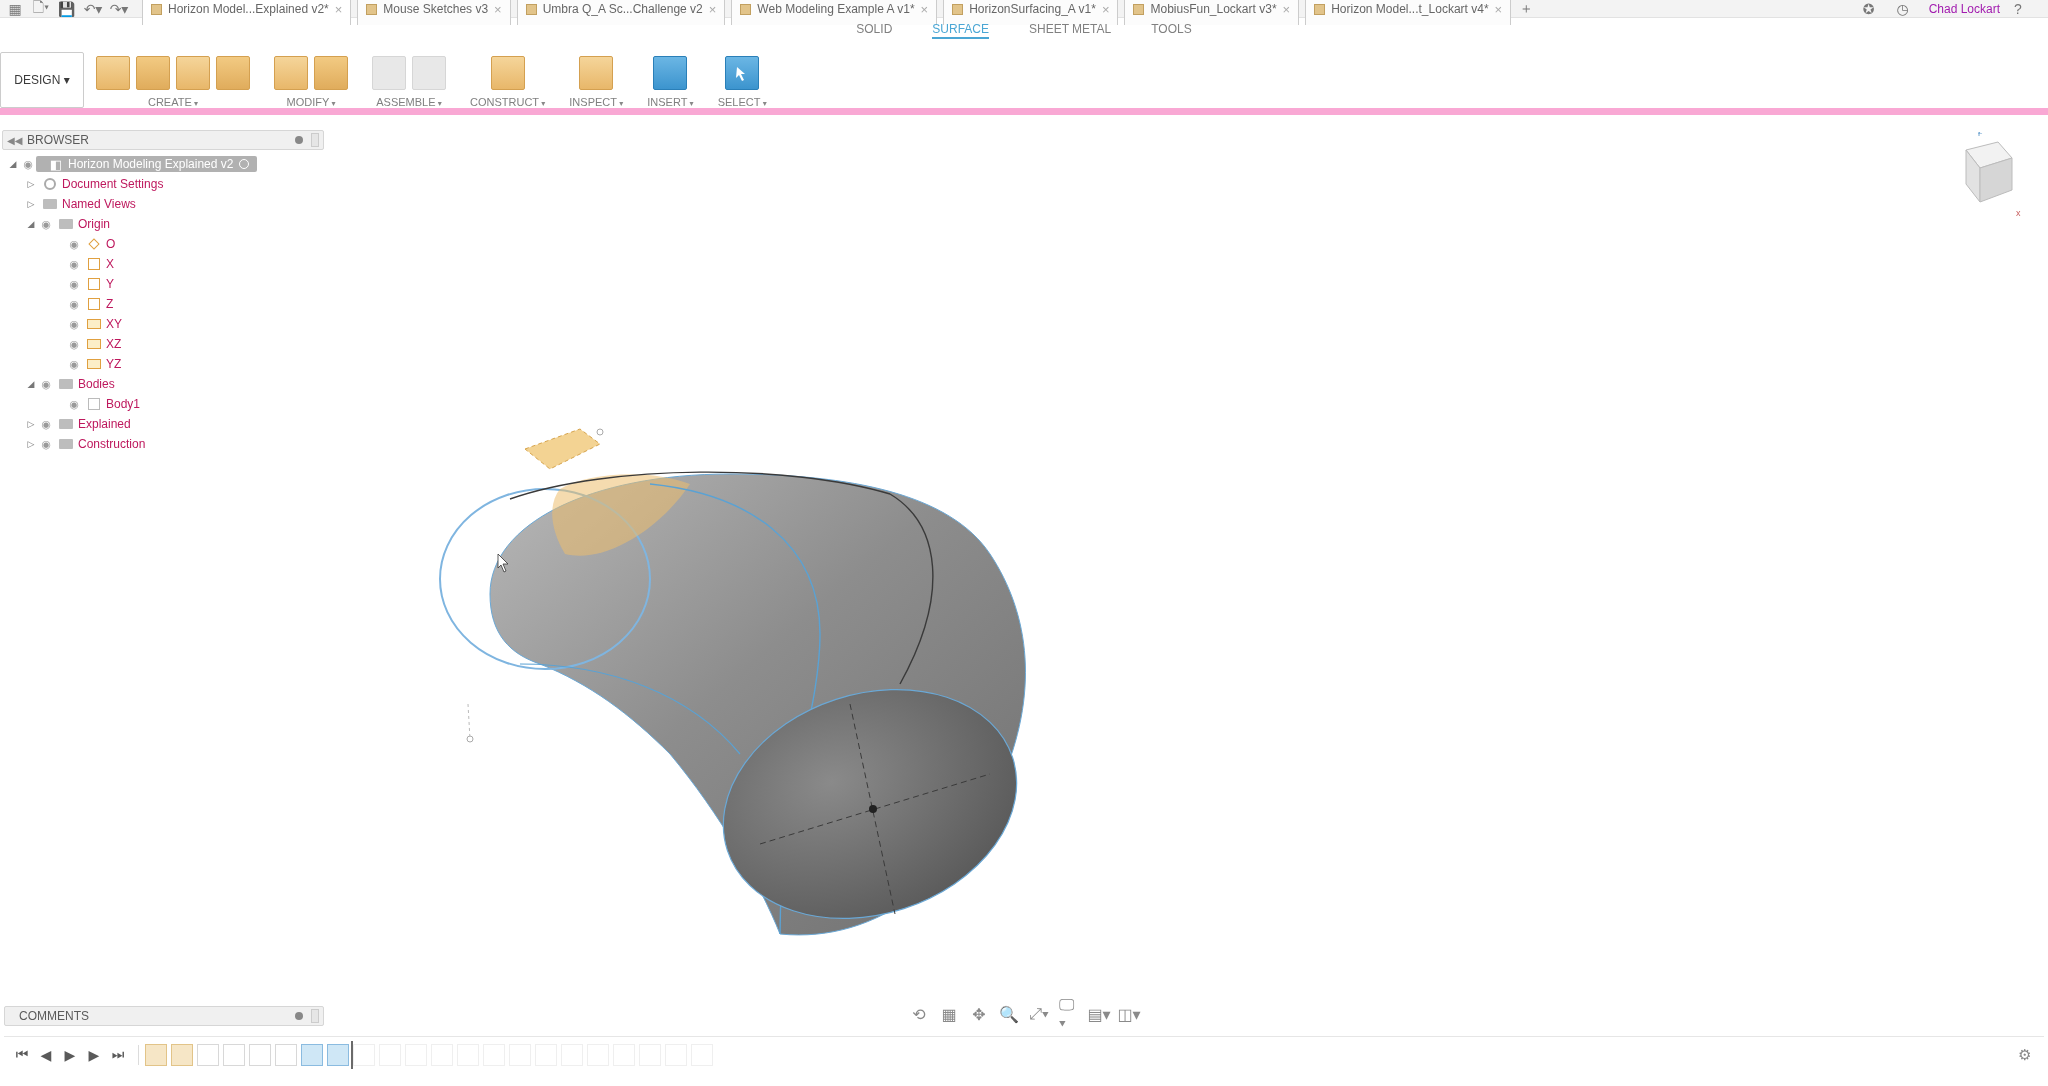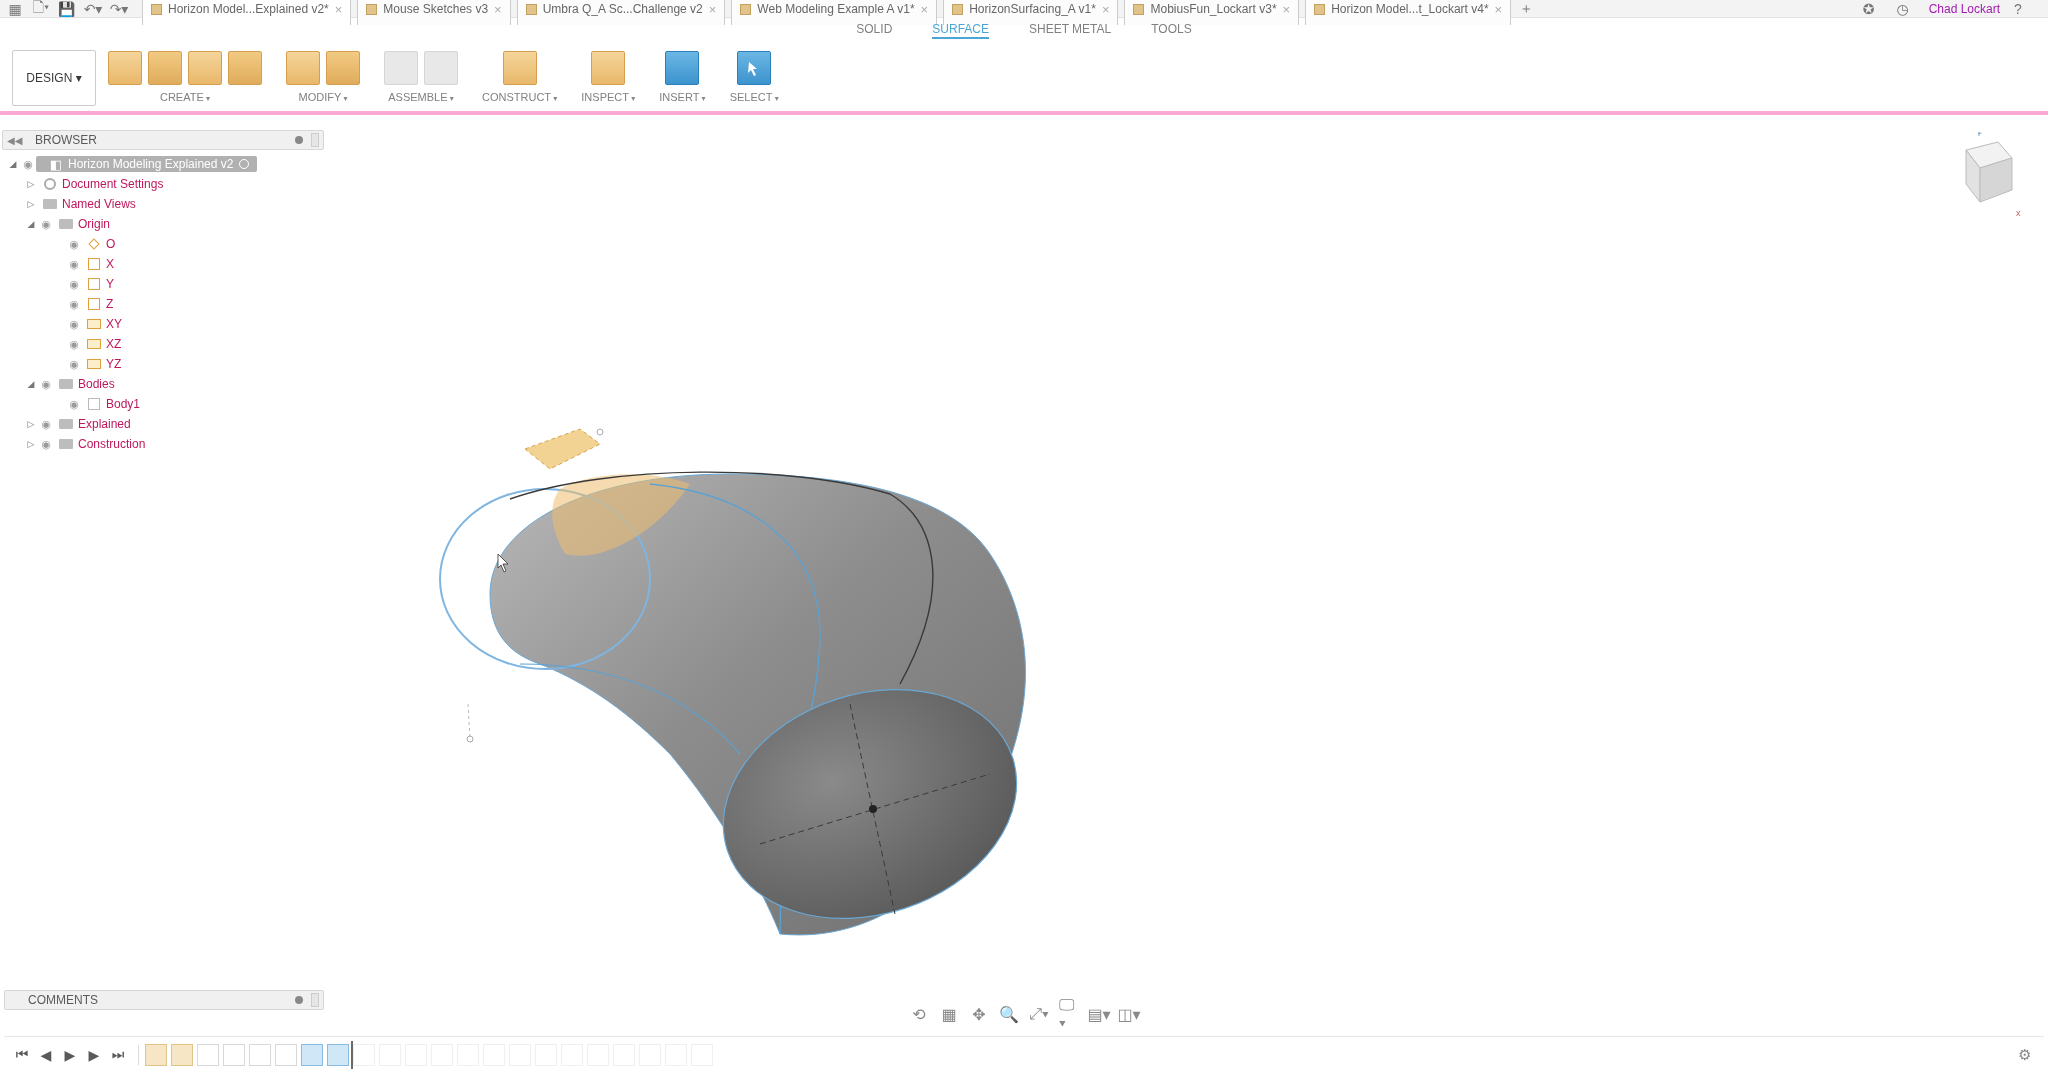--- a/index.html
+++ b/index.html
@@ -15,37 +15,37 @@
   .top-bar .tab .close { margin-left: 6px; color: #aaa; font-size: 13px; }
   .top-bar .right { display: flex; align-items: center; gap: 10px; padding-right: 8px; }
   .top-bar .right .t-icon { width: 16px; }
   .top-bar .right .user { font-size: 12px; color: #a21caf; }
 
   
   .ribbon-tabs { display: flex; justify-content: center; gap: 40px; padding: 4px 0 2px; background: #fff; }
   .ribbon-tabs span { font-size: 12px; color: #808080; cursor: pointer; }
   .ribbon-tabs span.active { color: #4aa6d4; border-bottom: 2px solid #4aa6d4; padding-bottom: 1px; }
 
-  .ribbon-body { height: 74px; background: #fff; border-bottom: 4px solid #f9a8d4; display: flex; align-items: center; padding-left: 12px; }
+  .ribbon-body { height: 74px; background: #fff; border-bottom: 7px solid #f9a8d4; display: flex; align-items: flex-end; }
   .design-btn { width: 84px; height: 56px; border: 1px solid #ccc; border-radius: 2px; margin-top: 4px; display: flex; align-items: center; justify-content: center; font-size: 12px; color: #3a3a3a; cursor: pointer; }
   .rb-group { display: flex; flex-direction: column; align-items: center; margin-top: 2px; padding: 0 12px; border-right: none; }
   .rb-group .icons { display: flex; gap: 6px; align-items: flex-end; }
   .rb-ic { width: 34px; height: 34px; background: #eee; border: 1px solid #d6d6d6; border-radius: 2px; cursor: pointer; display: flex; align-items: center; justify-content: center; }
   .rb-ic.orange { background: linear-gradient(#f5d59a,#e8b76a); border-color: #d4a050; }
   .rb-ic.orange2 { background: linear-gradient(#f2ca82,#e0ac5c); border-color: #d4a050; }
   .rb-ic.gray { background: #e8e8e8; }
   .rb-ic.blue { background: linear-gradient(#6bb6e4,#3c94ce); border-color: #2a7fb8; }
   .rb-group .lbl { font-size: 11px; color: #808080; margin-top: 6px; }
   .rb-group .lbl::after { content: " \25BE"; font-size: 8px; color: #888; }
 
   
   .browser { position: absolute; left: 2px; top: 130px; width: 322px; background: rgba(255,255,255,0.0); font-size: 13px; color: #5a5a5a; }
   .browser-hdr { background: #f0f0f0; border: 1px solid #d6d6d6; border-radius: 2px; height: 20px; display: flex; align-items: center; padding: 0 6px; font-size: 12px; color: #5a5a5a; position: relative; }
   .browser-hdr .coll { position: absolute; left: 4px; font-size: 10px; color: #888; cursor: pointer; }
-  .browser-hdr .lbl { margin-left: 26px; }
+  .browser-hdr .lbl { margin-left: 18px; }
   .browser-hdr .dot { position: absolute; right: 20px; width: 8px; height: 8px; border-radius: 50%; background: #888; }
   .browser-hdr .pull { position: absolute; right: 4px; width: 8px; height: 14px; background: #e6e6e6; border: 1px solid #ccc; }
 
   .tree { margin-top: 4px; }
   .tree .row { display: flex; align-items: center; height: 20px; padding-left: 4px; cursor: pointer;}
   .tree .tri { width: 14px; font-size: 9px; color: #777; text-align: center; }
   .tree .eye { width: 16px; font-size: 11px; color: #9a9a9a; text-align: center; }
   .tree .ic { width: 16px; height: 14px; margin: 0 4px; display: inline-flex; align-items: center; justify-content: center; }
   .tree .folder { background: #bdbdbd; width: 14px; height: 10px; border-radius: 1px; }
   .tree .gear { width: 12px; height: 12px; border: 2px solid #aaa; border-radius: 50%; }
@@ -61,21 +61,21 @@
   .row.d3 { padding-left: 64px; }
 
   
   .canvas { position: absolute; left: 0; top: 124px; right: 0; height: 856px; background: #fff; z-index: -0; }
   .model-svg { position: absolute; left: 350px; top: 230px; }
 
   
   .viewcube { position: absolute; right: 24px; top: 132px; width: 90px; height: 90px; }
 
   
-  .comments { position: absolute; left: 4px; bottom: 76px; width: 320px; height: 20px; background: #f0f0f0; border: 1px solid #d6d6d6; border-radius: 2px; display: flex; align-items: center; padding: 0 23px; font-size: 12px; color: #5a5a5a; }
+  .comments { position: absolute; left: 4px; bottom: 60px; width: 320px; height: 20px; background: #f0f0f0; border: 1px solid #d6d6d6; border-radius: 2px; display: flex; align-items: center; padding: 0 14px; font-size: 12px; color: #5a5a5a; }
   .comments .dot2 { position: absolute; right: 20px; width: 8px; height: 8px; border-radius: 50%; background: #888; }
   .comments .pull2 { position: absolute; right: 4px; width: 8px; height: 14px; background: #e6e6e6; border: 1px solid #ccc; }
 
   
   .navbar { position: absolute; left: 50%; transform: translateX(-50%); bottom: 62px; display: flex; gap: 10px; align-items: center; }
   .nav-ic { width: 20px; height: 20px; color: #8a8a8a; font-size: 16px; display: inline-flex; align-items: center; justify-content: center; cursor: pointer; }
 
   
   .timeline { position: absolute; left: 4px; right: 4px; bottom: 14px; height: 36px; background: #fff; border-top: 1px solid #e6e6e6; display: flex; align-items: center; padding: 0 8px; }
   .tl-btn { width: 20px; height: 20px; color: #5a5a5a; font-size: 14px; display: inline-flex; align-items: center; justify-content: center; cursor: pointer; margin-right: 4px; }

